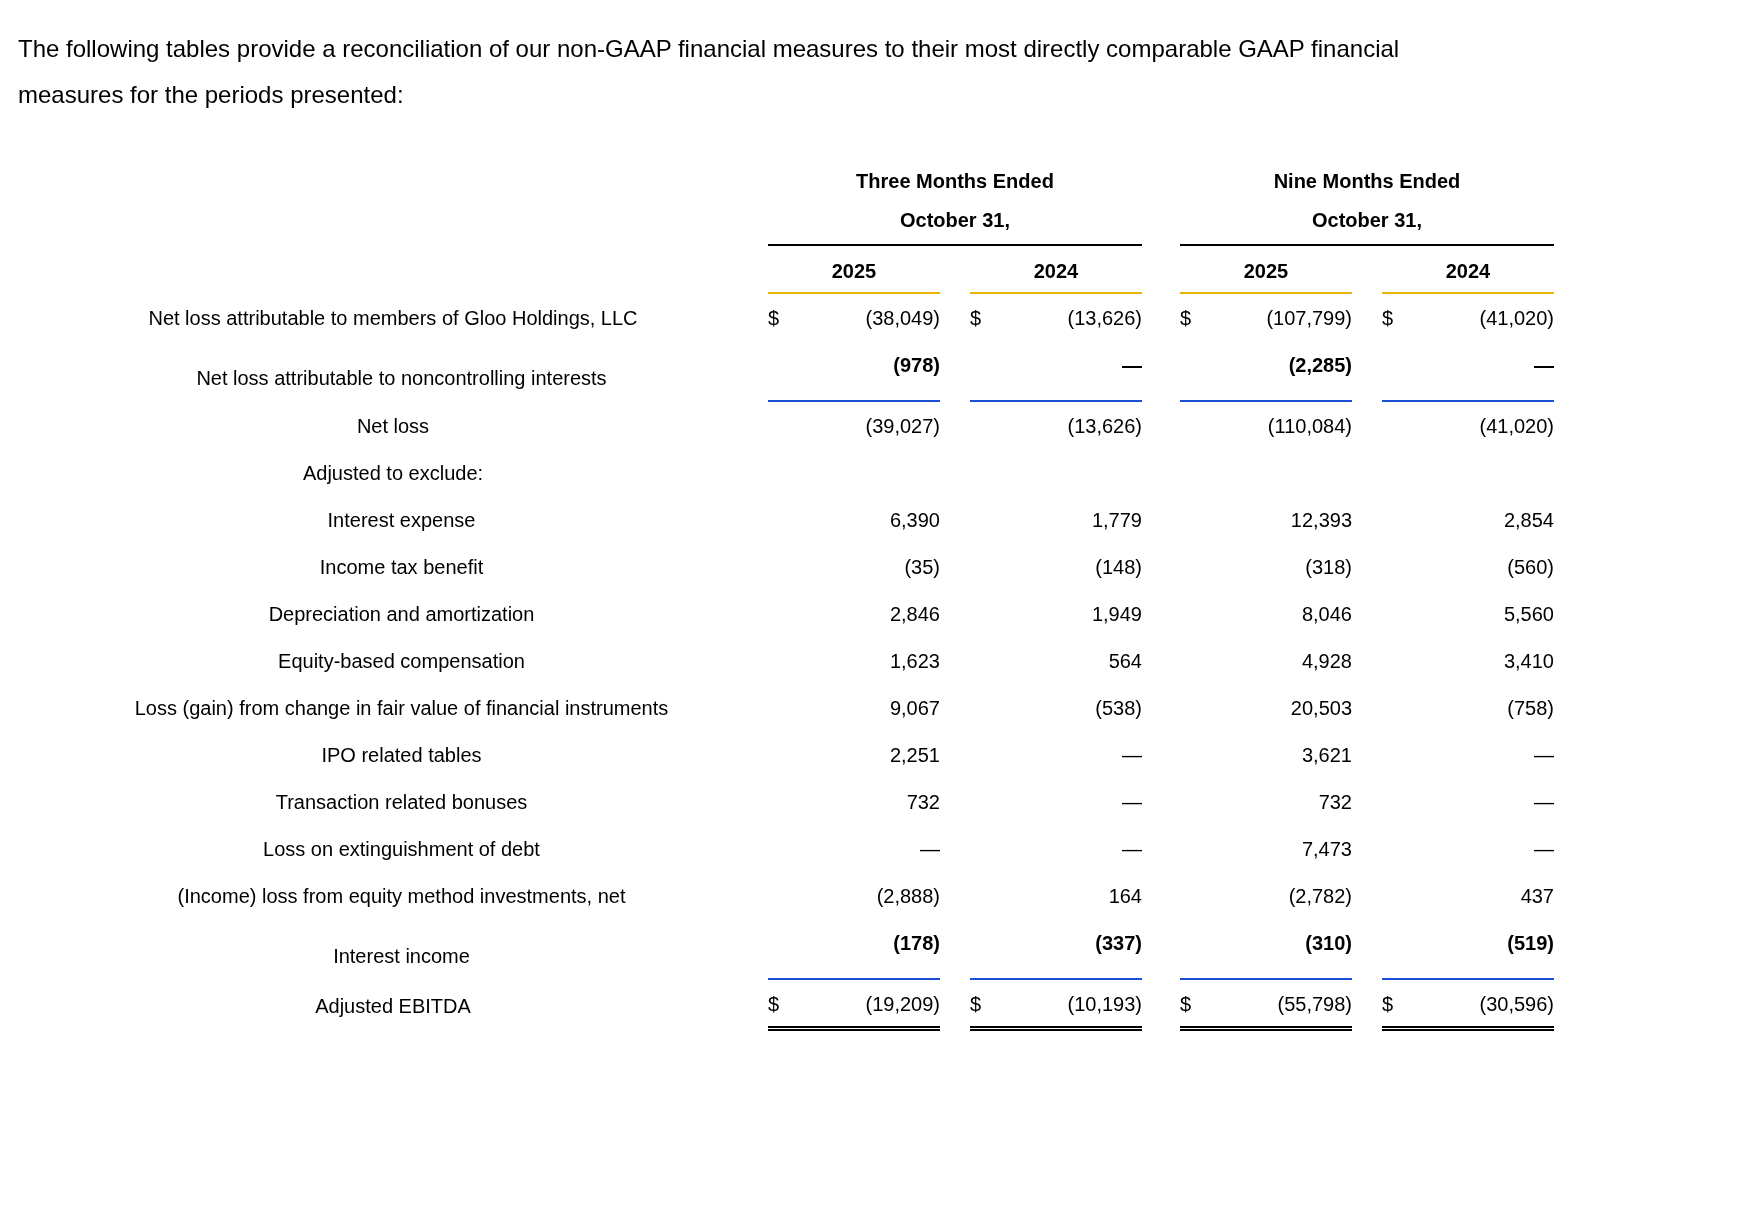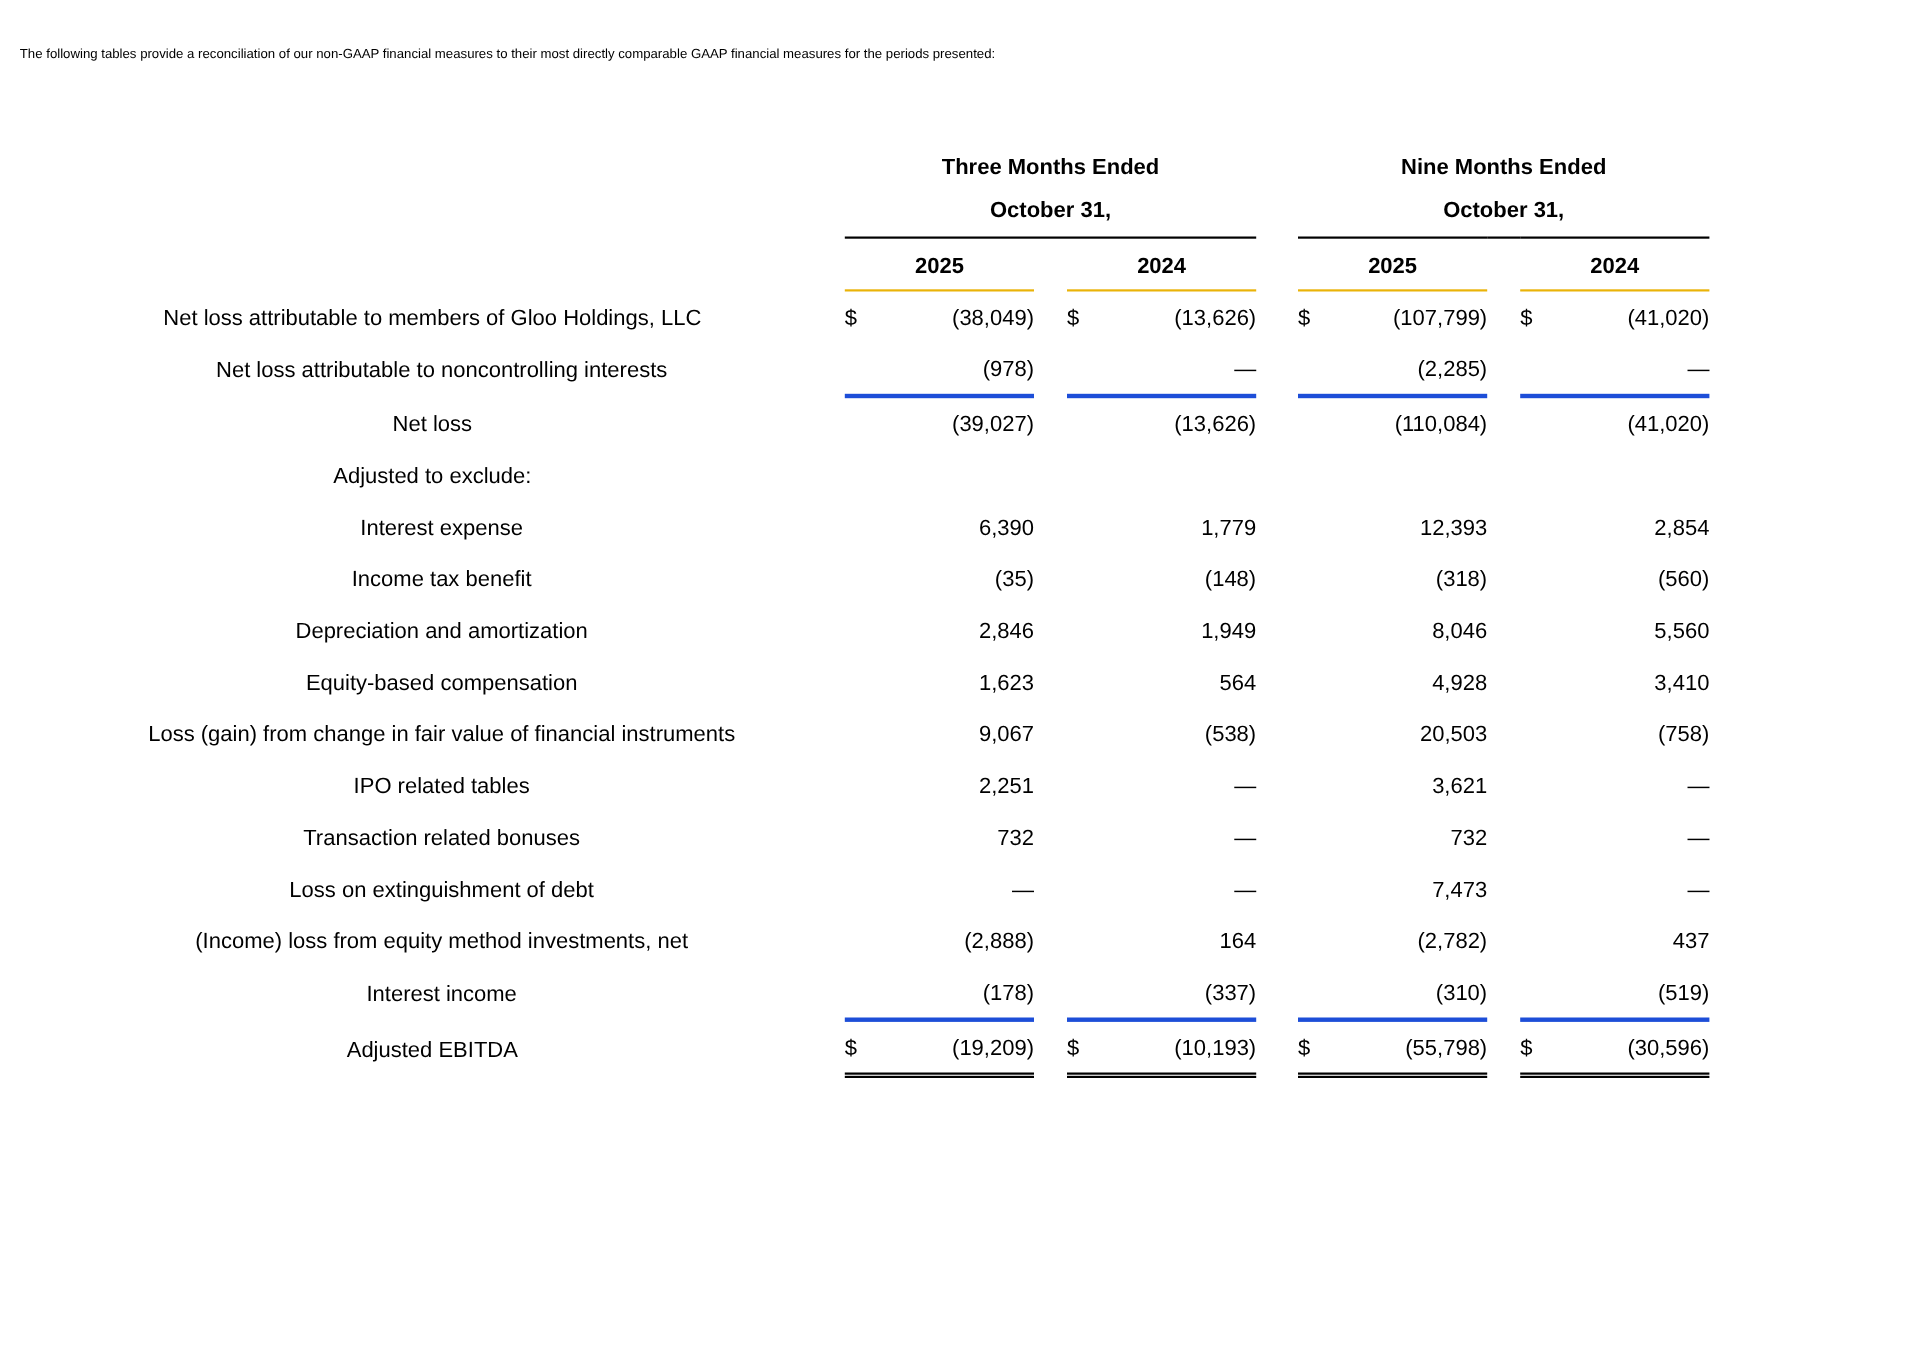--- a/index.html
+++ b/index.html
@@ -6,28 +6,28 @@
   html, body { background: #ffffff; }
   body {
     width: 1746px;
     height: 1230px;
     font-family: "Liberation Sans", sans-serif;
     color: #000;
     padding: 26px 20px 0 18px;
     overflow: hidden;
   }
   .intro {
-    font-size: 12px;
+    font-size: 24px;
     line-height: 46px;
     max-width: 1430px;
   }
   table.fin-table {
     border-collapse: collapse;
     table-layout: fixed;
-    margin-top: 69px;
+    margin-top: 52px;
   }
   col.c-label { width: 750px; }
   col.c-val   { width: 172px; }
   col.c-gap1  { width: 30px; }
   col.c-gap2  { width: 38px; }
   th, td { padding: 0; font-weight: normal; font-size: 20px; }
   thead th {
     font-weight: bold;
     text-align: center;
     vertical-align: bottom;
@@ -45,21 +45,21 @@
   }
   td.label.indent { padding-left: 17px; }
   td.val { padding: 11px 0 10px 0; }
   td.val .cellflex {
     display: flex;
     justify-content: space-between;
     align-items: baseline;
     line-height: 26px;
     min-height: 26px;
   }
-  td.rule-below  { border-bottom: 4px solid #1d4ed8; padding-bottom: 9px; }
+  td.rule-below  { border-bottom: 2px solid #1d4ed8; padding-bottom: 22px; font-weight: bold; }
   td.rule-double { border-bottom: 5px double #000; padding-bottom: 9px; }
   td.gapcell { }
 </style>
 </head>
 <body>
 
 <div class="page">
 
   <p class="intro">The following tables provide a reconciliation of our non-GAAP financial measures to their most directly comparable GAAP financial measures for the periods presented:</p>
 

